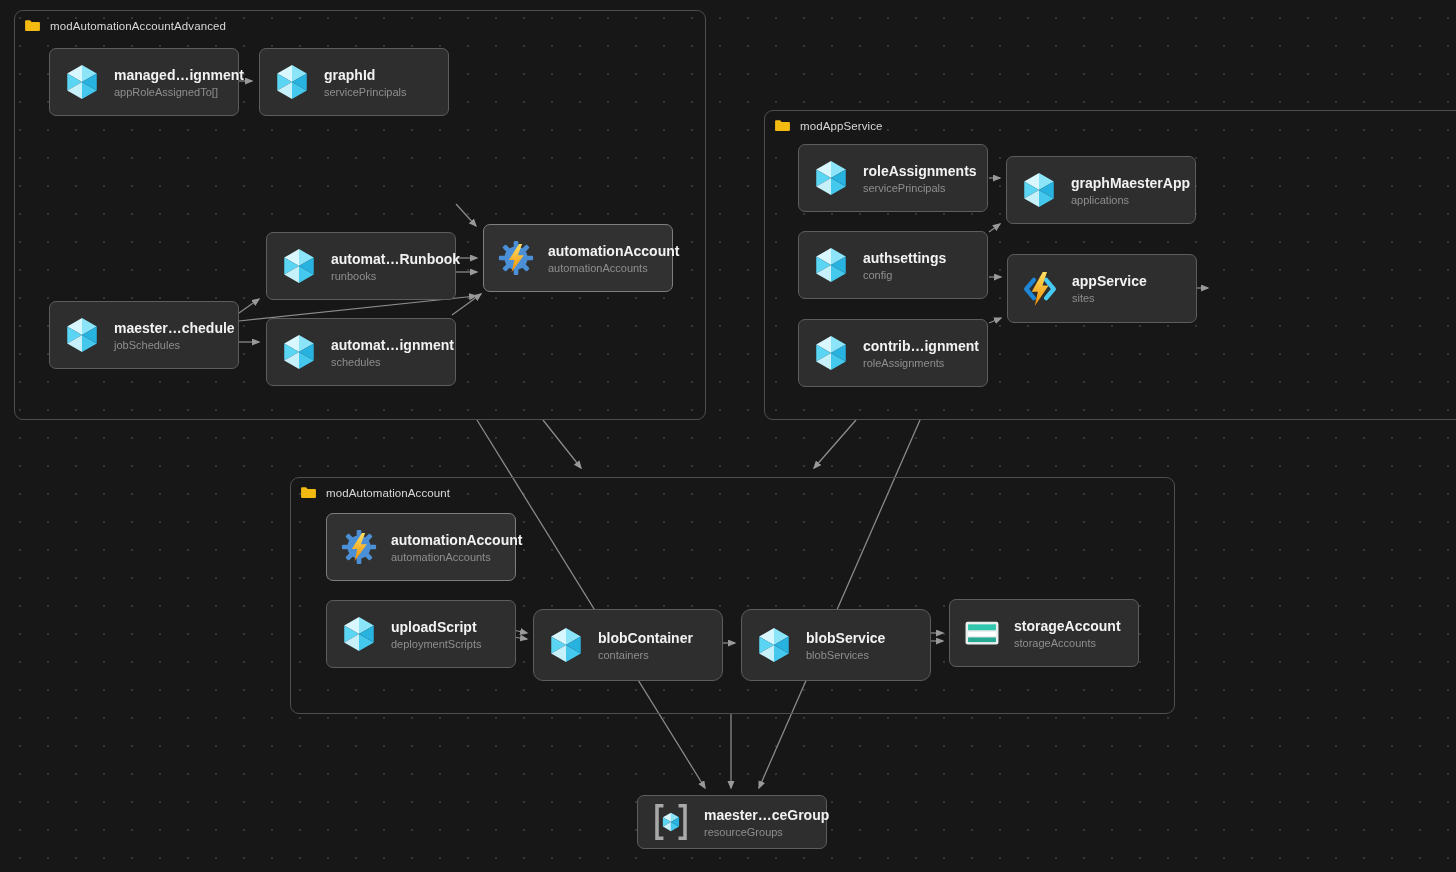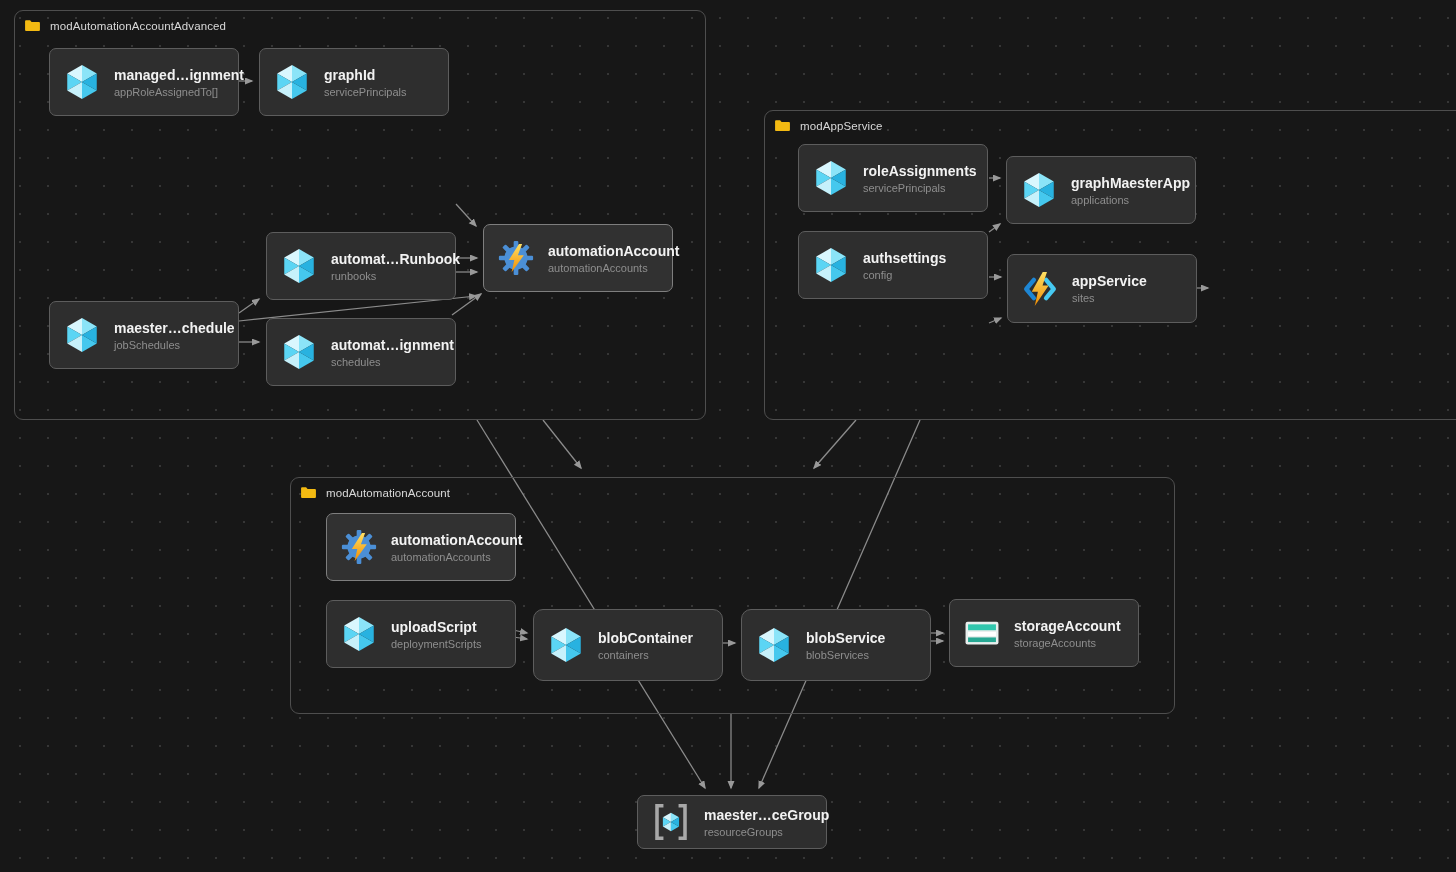--- a/index.html
+++ b/index.html
@@ -226,20 +226,29 @@
     </div>
     <div class="node" style="left:242px;top:143px;height:69px">
       <svg class="nicon" viewBox="0 0 18 18">
           <use href="#appsvcg"></use>
         </svg>
       <div class="ntxt">
         <div class="ntitle">appService</div>
         <div class="nsub">sites</div>
       </div>
     </div>
+    <div class="node" style="left:33px;top:208px">
+      <svg class="nicon" viewBox="0 0 18 18">
+          <use href="#cubeg"></use>
+        </svg>
+      <div class="ntxt">
+        <div class="ntitle">contrib…ignment</div>
+        <div class="nsub">roleAssignments</div>
+      </div>
+    </div>
   </section>
 
   <section class="module" style="left:290px;top:477px;width:885px;height:237px">
     <header class="mhead">
       <svg class="folder" viewBox="0 0 18 14">
           <use href="#folderg"></use>
         </svg>
       <span class="mlabel">modAutomationAccount</span>
     </header>
     <div class="node hl" style="left:35px;top:35px">

